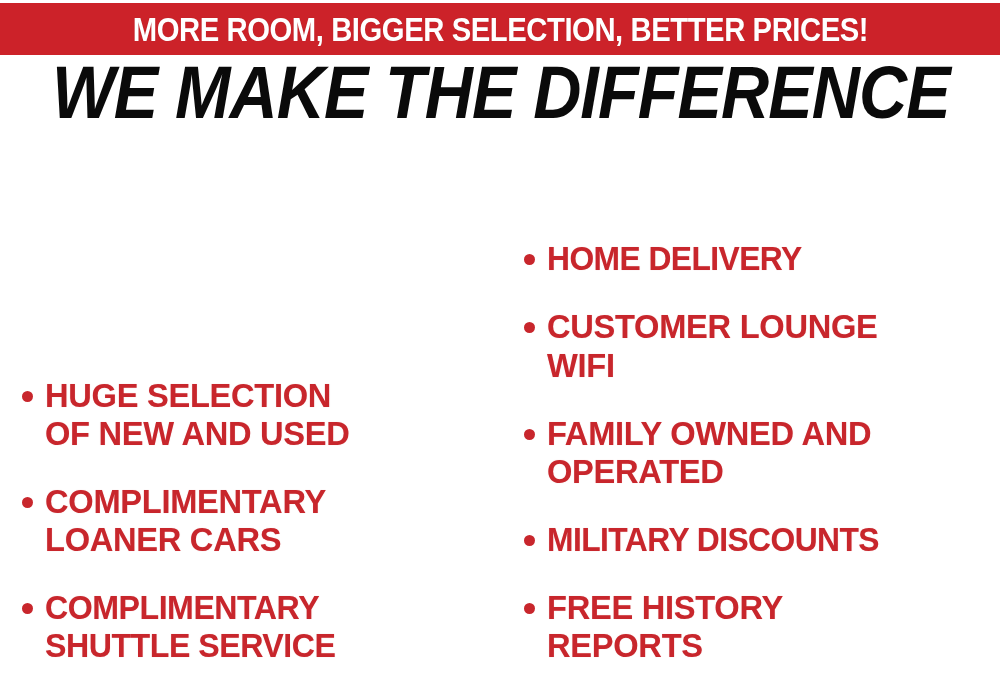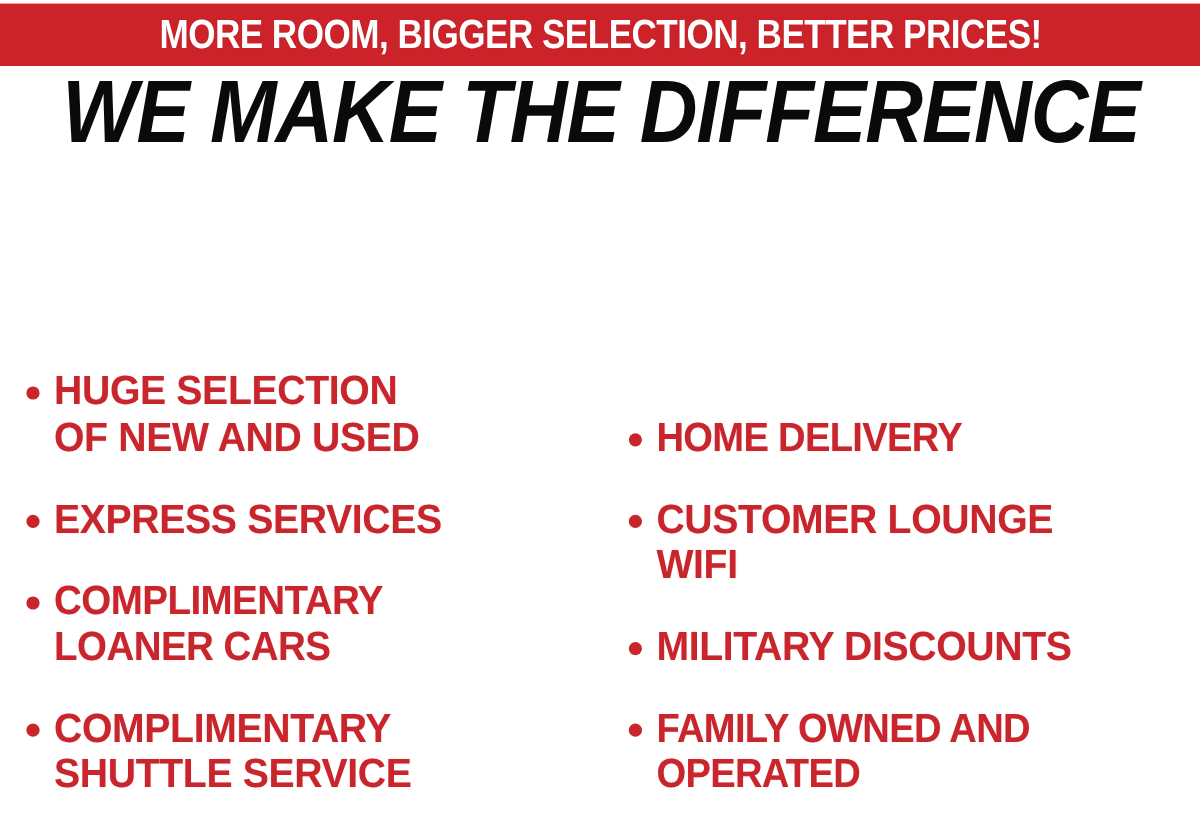--- a/index.html
+++ b/index.html
@@ -151,24 +151,20 @@
 <div id="features">
 
   <div class="feature-column" id="feature-column-left">
 
     <div class="feature-item">
       <span class="bullet-dot"></span>
       <span class="feature-text">HUGE SELECTION
 OF NEW AND USED</span>
     </div>
 
-    <div class="feature-item">
-      <span class="bullet-dot"></span>
-      <span class="feature-text">EXPRESS SERVICES</span>
-    </div>
 
 
     <div class="feature-item">
       <span class="bullet-dot"></span>
       <span class="feature-text">COMPLIMENTARY
 LOANER CARS</span>
     </div>
 
     <div class="feature-item">
       <span class="bullet-dot"></span>
@@ -187,25 +183,30 @@
     </div>
 
     <div class="feature-item">
       <span class="bullet-dot"></span>
       <span class="feature-text">CUSTOMER LOUNGE
 WIFI</span>
     </div>
 
     <div class="feature-item">
       <span class="bullet-dot"></span>
-      <span class="feature-text">MILITARY DISCOUNTS</span>
-    </div>
-
-    <div class="feature-item">
-      <span class="bullet-dot"></span>
       <span class="feature-text">FAMILY OWNED AND
 OPERATED</span>
     </div>
 
+    <div class="feature-item">
+      <span class="bullet-dot"></span>
+      <span class="feature-text">MILITARY DISCOUNTS</span>
+    </div>
+
+    <div class="feature-item">
+      <span class="bullet-dot"></span>
+      <span class="feature-text">FREE HISTORY
+REPORTS</span>
+    </div>
 
   </div>
 
 </div>
 
 </body></html>

